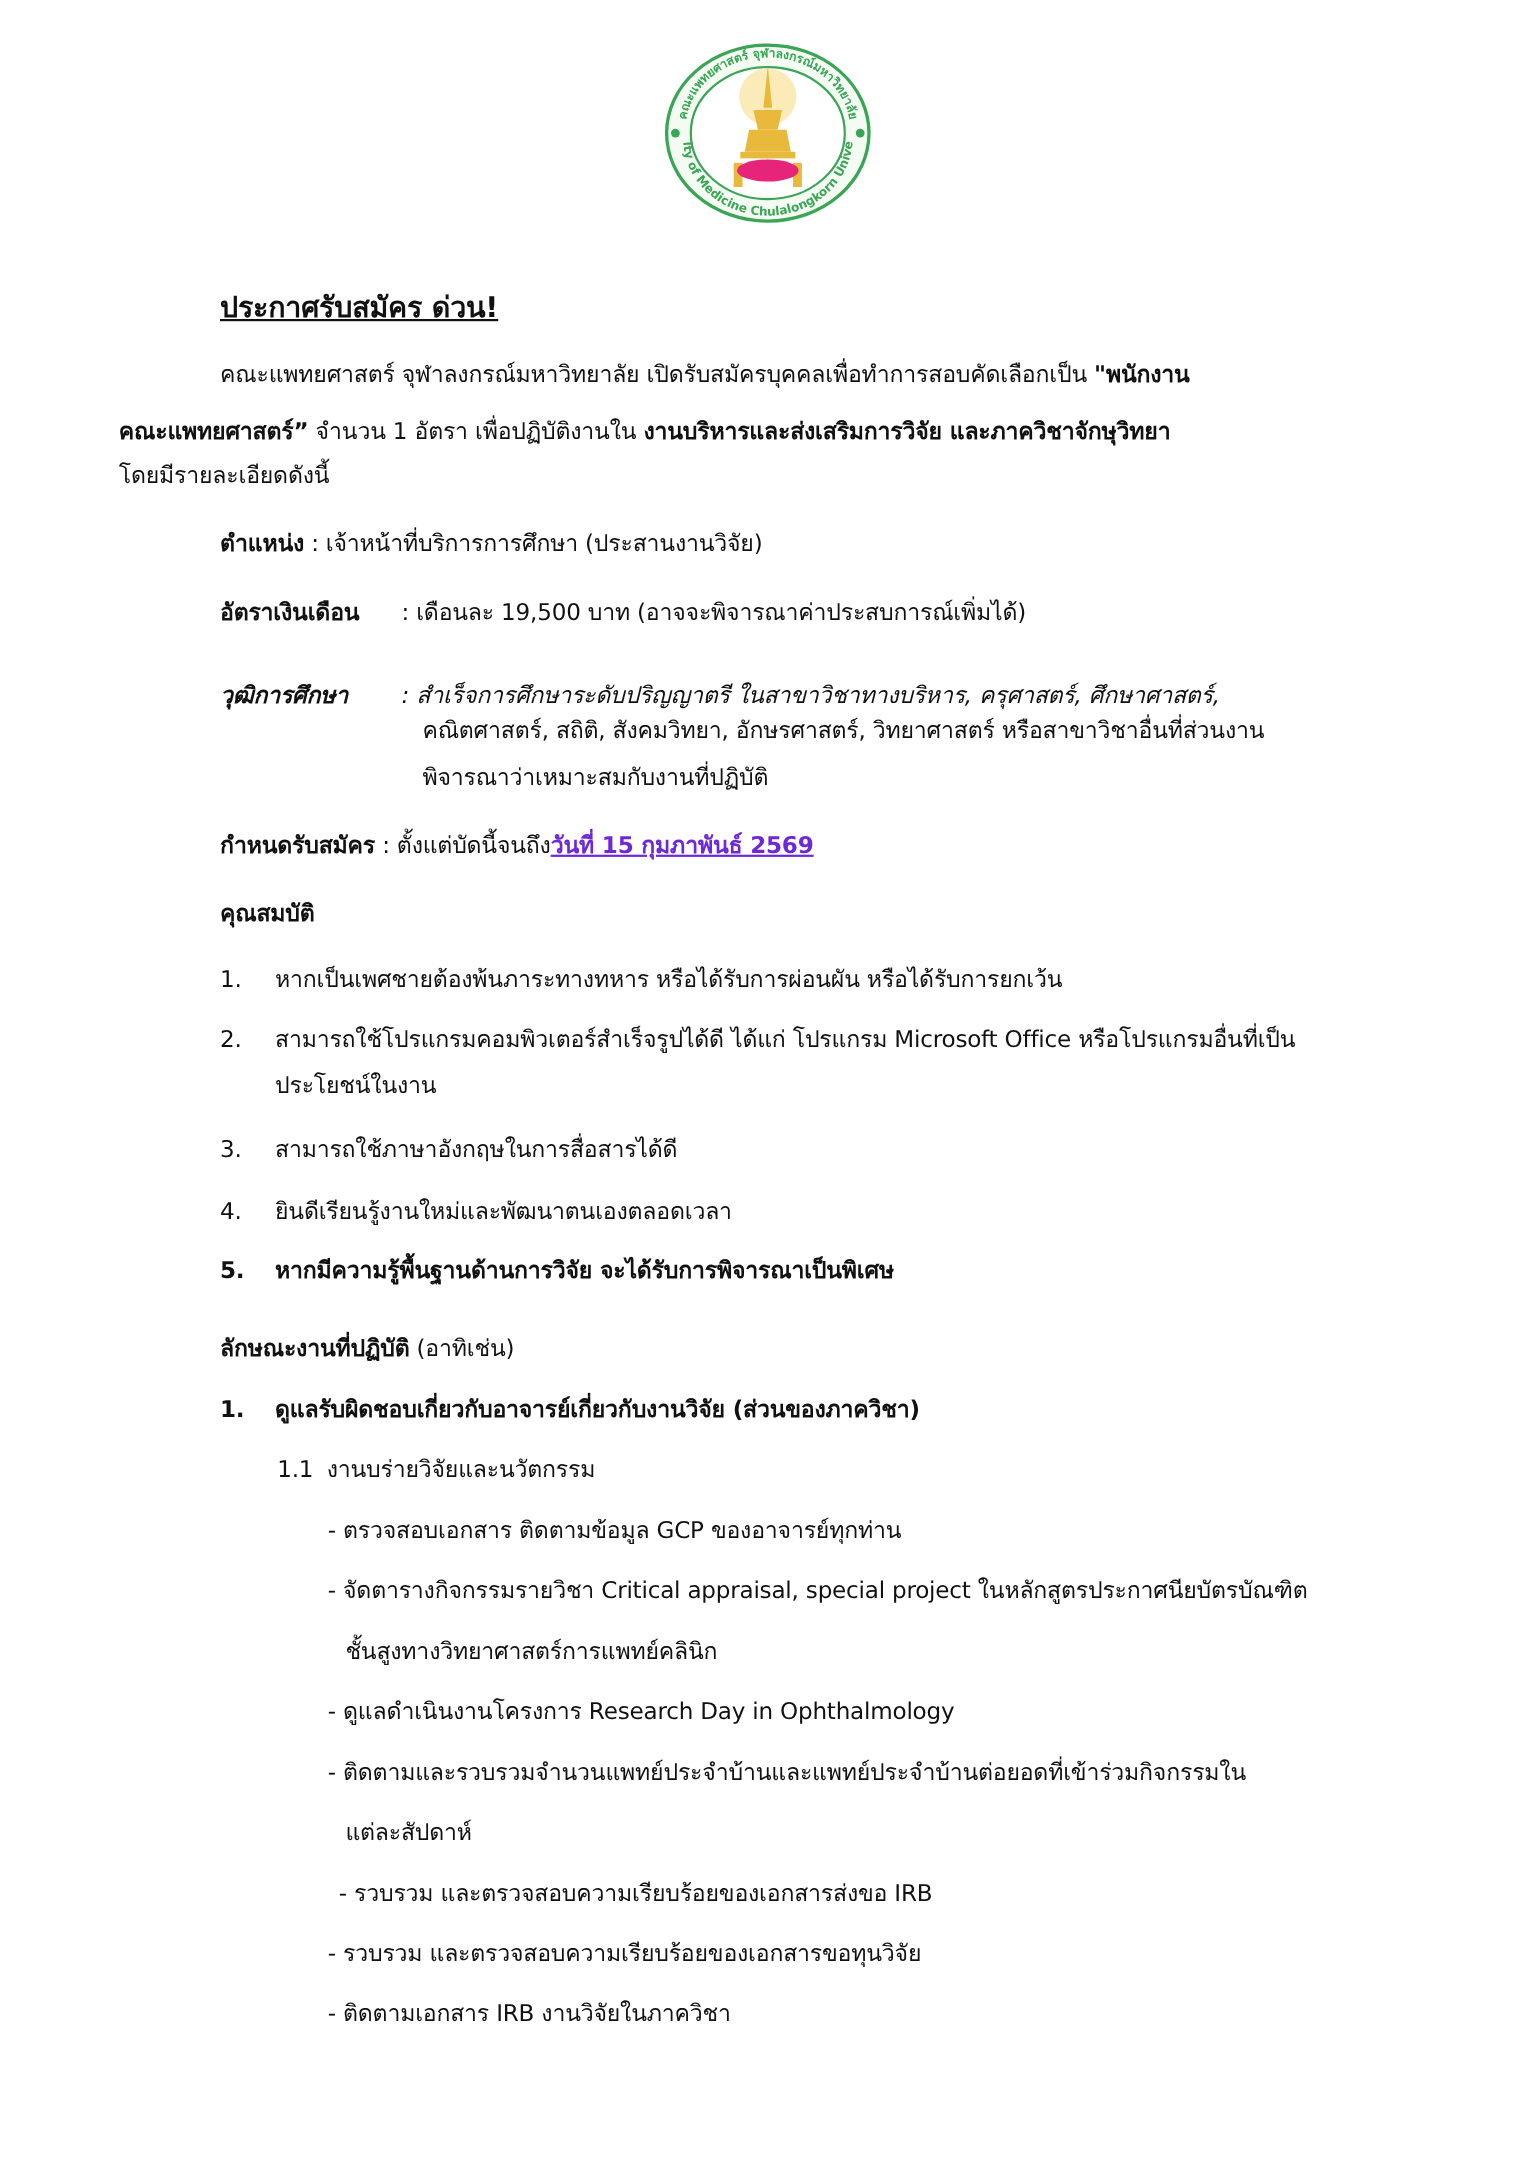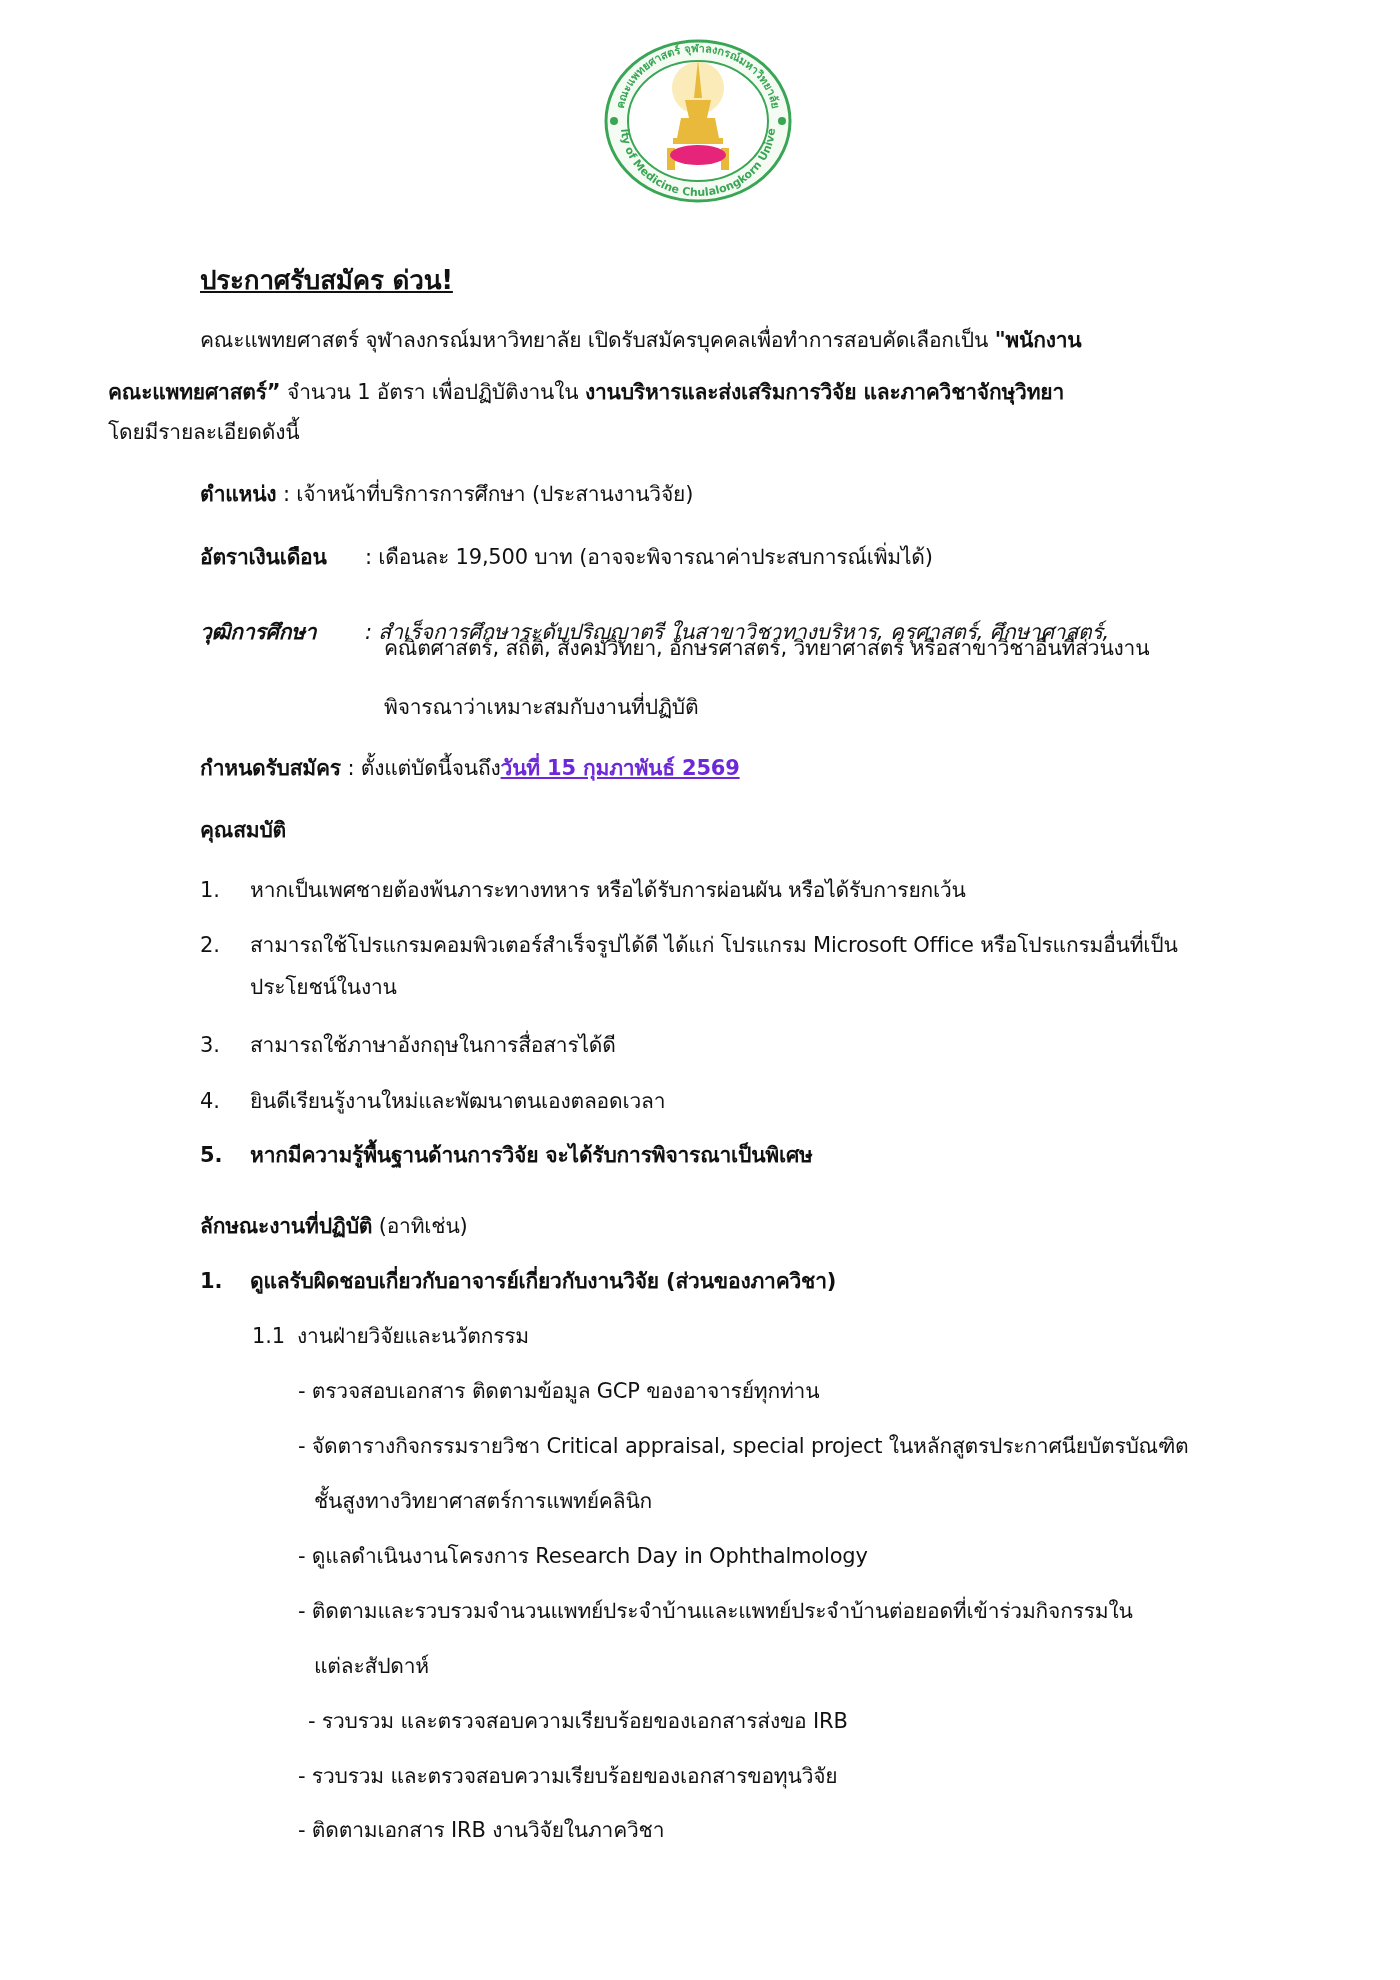--- a/index.html
+++ b/index.html
@@ -62,21 +62,21 @@
 
 <div class="line" style="left:200px; top:480px;">
   <span class="b">ตำแหน่ง</span><span> : เจ้าหน้าที่บริการการศึกษา (ประสานงานวิจัย)</span>
 </div>
 <div class="line" style="left:200px; top:543px;">
   <span class="b" style="display:inline-block; width:165px;">อัตราเงินเดือน</span><span>: เดือนละ 19,500 บาท (อาจจะพิจารณาค่าประสบการณ์เพิ่มได้)</span>
 </div>
 <div class="line" style="left:200px; top:618px;font-style:italic;">
   <span class="b" style="display:inline-block; width:165px;">วุฒิการศึกษา</span><span>: สำเร็จการศึกษาระดับปริญญาตรี ในสาขาวิชาทางบริหาร, ครุศาสตร์, ศึกษาศาสตร์,</span>
 </div>
-<div class="line" style="left:384px; top:634px;">คณิตศาสตร์, สถิติ, สังคมวิทยา, อักษรศาสตร์, วิทยาศาสตร์ หรือสาขาวิชาอื่นที่ส่วนงาน</div>
+<div class="line" style="left:384px; top:650px;">คณิตศาสตร์, สถิติ, สังคมวิทยา, อักษรศาสตร์, วิทยาศาสตร์ หรือสาขาวิชาอื่นที่ส่วนงาน</div>
 <div class="line" style="left:384px; top:693px;">พิจารณาว่าเหมาะสมกับงานที่ปฏิบัติ</div>
 <div class="line" style="left:200px; top:754px;">
   <span class="b">กำหนดรับสมัคร</span><span> : ตั้งแต่บัดนี้จนถึง</span><span class="red">วันที่ 15 กุมภาพันธ์ 2569</span>
 </div>
 
 <div class="line b" style="left:200px; top:816px;">คุณสมบัติ</div>
 
 <div class="line" style="left:200px; top:876px;">
   <span class="num">1.</span><span>หากเป็นเพศชายต้องพ้นภาระทางทหาร หรือได้รับการผ่อนผัน หรือได้รับการยกเว้น</span>
 </div>
@@ -94,21 +94,21 @@
   <span class="num">5.</span><span>หากมีความรู้พื้นฐานด้านการวิจัย จะได้รับการพิจารณาเป็นพิเศษ</span>
 </div>
 
 <div class="line" style="left:200px; top:1212px;">
   <span class="b">ลักษณะงานที่ปฏิบัติ</span><span> (อาทิเช่น)</span>
 </div>
 <div class="line b" style="left:200px; top:1267px;">
   <span class="num">1.</span><span>ดูแลรับผิดชอบเกี่ยวกับอาจารย์เกี่ยวกับงานวิจัย (ส่วนของภาควิชา)</span>
 </div>
 <div class="line" style="left:252px; top:1322px;">
-  <span style="display:inline-block; width:45px;">1.1</span><span>งานฝ่ายวิจัยและนวัตกรรม</span>
+  <span style="display:inline-block; width:45px;">1.1</span><span>งานบร่ายวิจัยและนวัตกรรม</span>
 </div>
 
 <div class="line" style="left:298px; top:1377px;">- ตรวจสอบเอกสาร ติดตามข้อมูล GCP ของอาจารย์ทุกท่าน</div>
 <div class="line" style="left:298px; top:1432px;">- จัดตารางกิจกรรมรายวิชา Critical appraisal, special project ในหลักสูตรประกาศนียบัตรบัณฑิต</div>
 <div class="line" style="left:314px; top:1487px;">ชั้นสูงทางวิทยาศาสตร์การแพทย์คลินิก</div>
 <div class="line" style="left:298px; top:1542px;">- ดูแลดำเนินงานโครงการ Research Day in Ophthalmology</div>
 <div class="line" style="left:298px; top:1597px;">- ติดตามและรวบรวมจำนวนแพทย์ประจำบ้านและแพทย์ประจำบ้านต่อยอดที่เข้าร่วมกิจกรรมใน</div>
 <div class="line" style="left:314px; top:1652px;text-align:right;">แต่ละสัปดาห์</div>
 <div class="line" style="left:291px; top:1707px;margin-left:17px;">- รวบรวม และตรวจสอบความเรียบร้อยของเอกสารส่งขอ IRB</div>
 <div class="line" style="left:298px; top:1762px;">- รวบรวม และตรวจสอบความเรียบร้อยของเอกสารขอทุนวิจัย</div>

